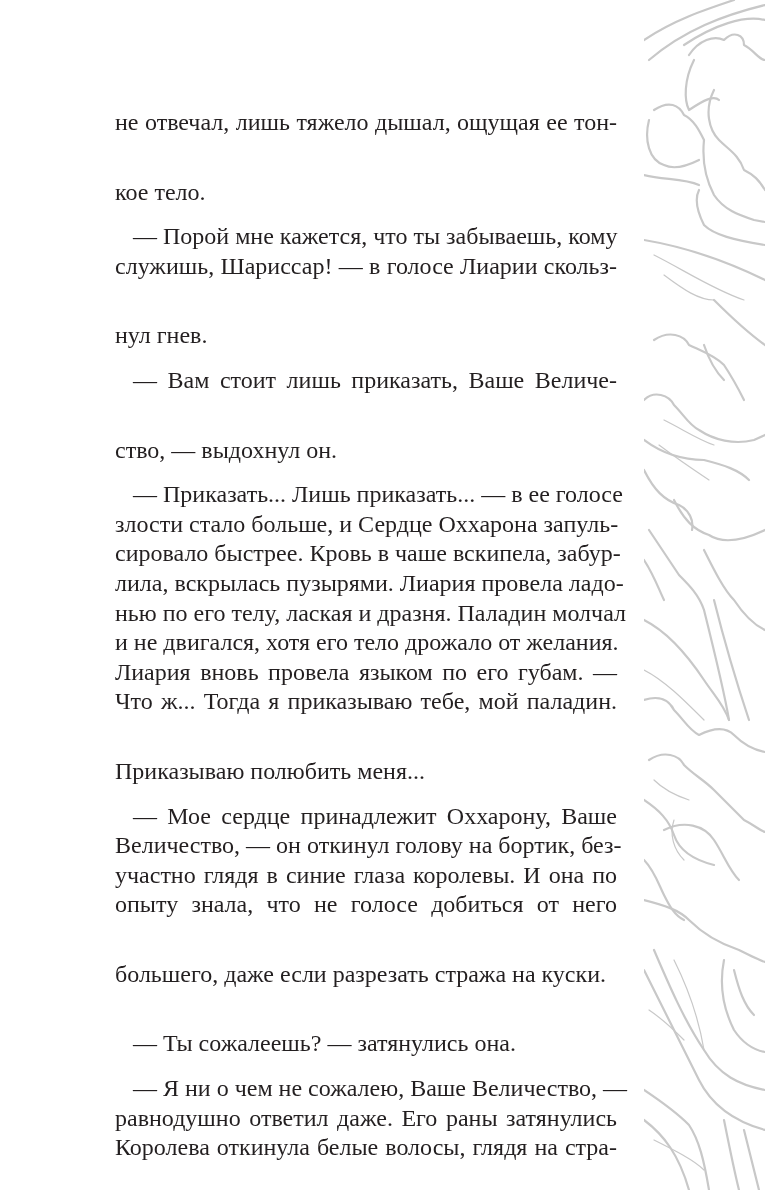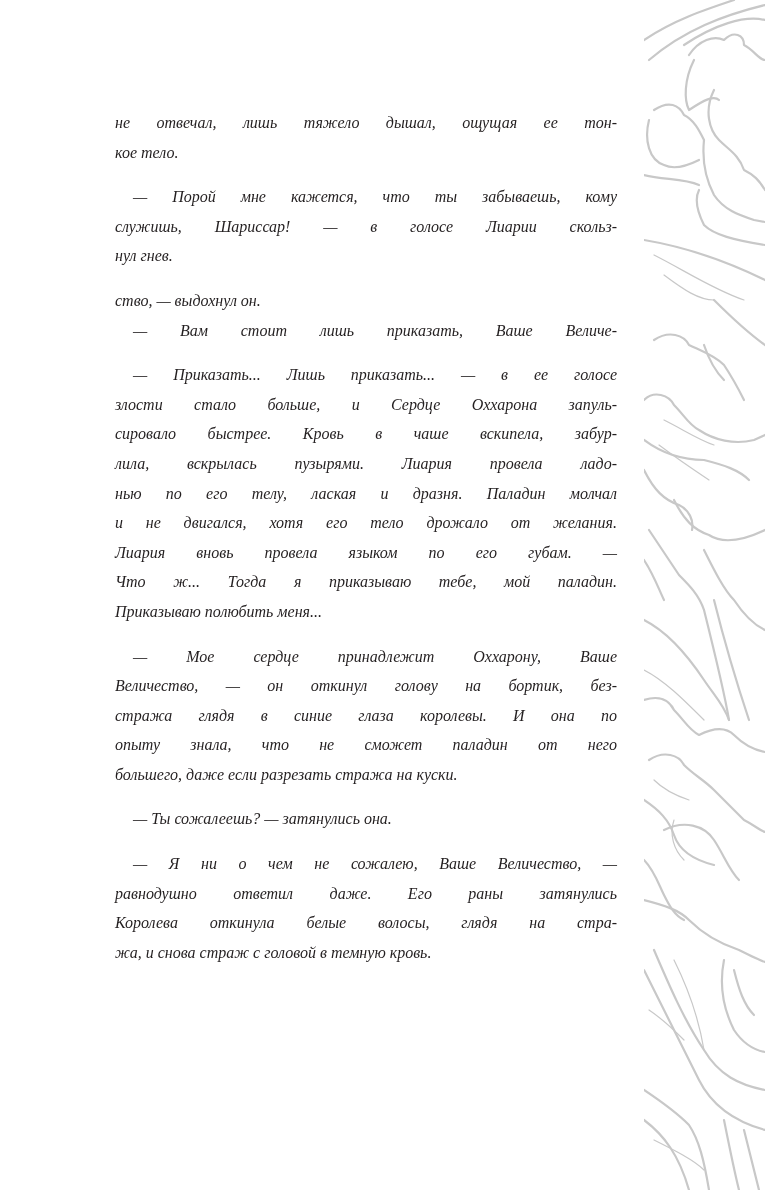--- a/index.html
+++ b/index.html
@@ -7,23 +7,23 @@
   .page { position: absolute; left: 0; top: 0; width: 765px; height: 1190px; background: #ffffff; }
   .text-col {
     position: absolute; left: 115px; top: 108px; width: 502px;
     font-family: "DejaVu Serif", "Liberation Serif", serif;
     font-size: 19.5px; color: #231f20;
   }
   .para { margin: 0 0 15px 0; }
   .line {
     display: block; height: 29.6px; line-height: 29.6px;
     text-align: justify; text-align-last: justify; white-space: nowrap;
-    font-family: "Liberation Serif", "DejaVu Serif", serif; font-size: 16px; font-style: italic;
+    font-family: "Liberation Serif", "DejaVu Serif", serif; font-size: 24px;
   }
-  .line.last { text-align-last: left; }
+  .line.last { text-align-last: left; margin-top: 40px; }
   .line.indent { padding-left: 18px; }
   .floral { position: absolute; left: 644px; top: 0; width: 121px; height: 1190px; overflow: hidden; }
   .floral svg { display: block; }
 </style>
 </head>
 <body>
 
 <div class="page">
   <div class="text-col">
 
@@ -32,41 +32,41 @@
       <span class="line last">кое тело.</span>
     </p>
 
     <p class="para">
       <span class="line indent">— Порой мне кажется, что ты забываешь, кому</span>
       <span class="line">служишь, Шариссар! — в голосе Лиарии скольз-</span>
       <span class="line last">нул гнев.</span>
     </p>
 
     <p class="para">
+      <span class="line indent">— Вам стоит лишь приказать, Ваше Величе-</span>
       <span class="line last">ство, — выдохнул он.</span>
-      <span class="line indent">— Вам стоит лишь приказать, Ваше Величе-</span>
     </p>
 
     <p class="para">
       <span class="line indent">— Приказать... Лишь приказать... — в ее голосе</span>
       <span class="line">злости стало больше, и Сердце Оххарона запуль-</span>
       <span class="line">сировало быстрее. Кровь в чаше вскипела, забур-</span>
       <span class="line">лила, вскрылась пузырями. Лиария провела ладо-</span>
       <span class="line">нью по его телу, лаская и дразня. Паладин молчал</span>
       <span class="line">и не двигался, хотя его тело дрожало от желания.</span>
       <span class="line">Лиария вновь провела языком по его губам. —</span>
       <span class="line">Что ж... Тогда я приказываю тебе, мой паладин.</span>
       <span class="line last">Приказываю полюбить меня...</span>
     </p>
 
     <p class="para">
       <span class="line indent">— Мое сердце принадлежит Оххарону, Ваше</span>
       <span class="line">Величество, — он откинул голову на бортик, без-</span>
-      <span class="line">стража глядя в синие глаза королевы. И она по</span>
-      <span class="line">опыту знала, что не сможет паладин от него</span>
+      <span class="line">участно глядя в синие глаза королевы. И она по</span>
+      <span class="line">опыту знала, что не голосе добиться от него</span>
       <span class="line last">большего, даже если разрезать стража на куски.</span>
     </p>
 
     <p class="para">
       <span class="line indent last">— Ты сожалеешь? — затянулись она.</span>
     </p>
 
     <p class="para">
       <span class="line indent">— Я ни о чем не сожалею, Ваше Величество, —</span>
       <span class="line">равнодушно ответил даже. Его раны затянулись</span>

